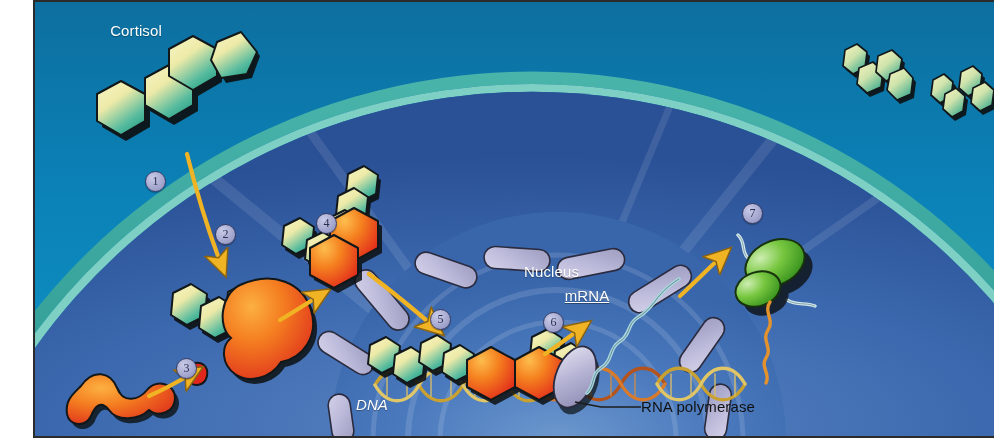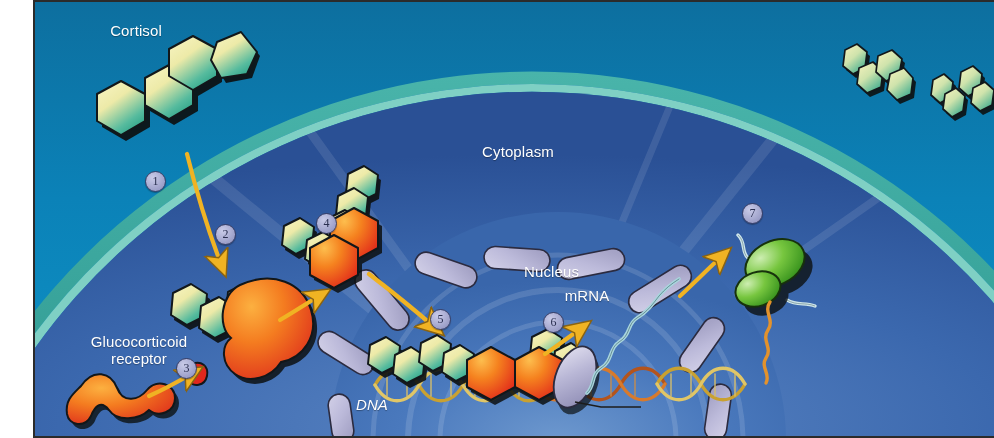--- a/index.html
+++ b/index.html
@@ -386,31 +386,29 @@
         <path d="M 735,300 C 728,310 740,318 733,328 C 726,338 738,346 731,356
                  C 725,365 736,372 731,381" stroke="#e3922c" stroke-width="3.4" fill="none" stroke-linecap="round"></path>
       </g>
 
     </g>
   </svg>
 
   <div class="lbl" style="left:56px; top:20px; width:90px;">Cortisol</div>
 
 
-  <div class="lbl" style="left:428px; top:141px; width:110px;">Cytoplasm</div>
-
-  <div class="lbl" style="left:36px; top:331px; width:136px;">Glucocorticoid
-receptor</div>
+
 
   <div class="lbl" style="left:452px; top:261px; width:92px;text-align:right;">Nucleus</div>
 
-  <div class="lbl" style="left:511px; top:285px; width:82px;">mRNA</div>
+  <div class="lbl" style="left:511px; top:285px; width:82px;text-decoration:underline;">mRNA</div>
 
   <div class="lbl" style="left:313px; top:394px; width:48px;font-style:italic;">DNA</div>
 
+  <div class="lbl dark" style="left:606px; top:396px; width:140px; text-align:left;">RNA polymerase</div>
 
 
   <div class="badge" style="left:110px; top:169px;">1</div>
   <div class="badge" style="left:180px; top:222px;">2</div>
   <div class="badge" style="left:141px; top:356px;">3</div>
   <div class="badge" style="left:281px; top:211px;">4</div>
   <div class="badge" style="left:395px; top:307px;">5</div>
   <div class="badge" style="left:508px; top:310px;">6</div>
   <div class="badge" style="left:707px; top:201px;">7</div>
 </div>

